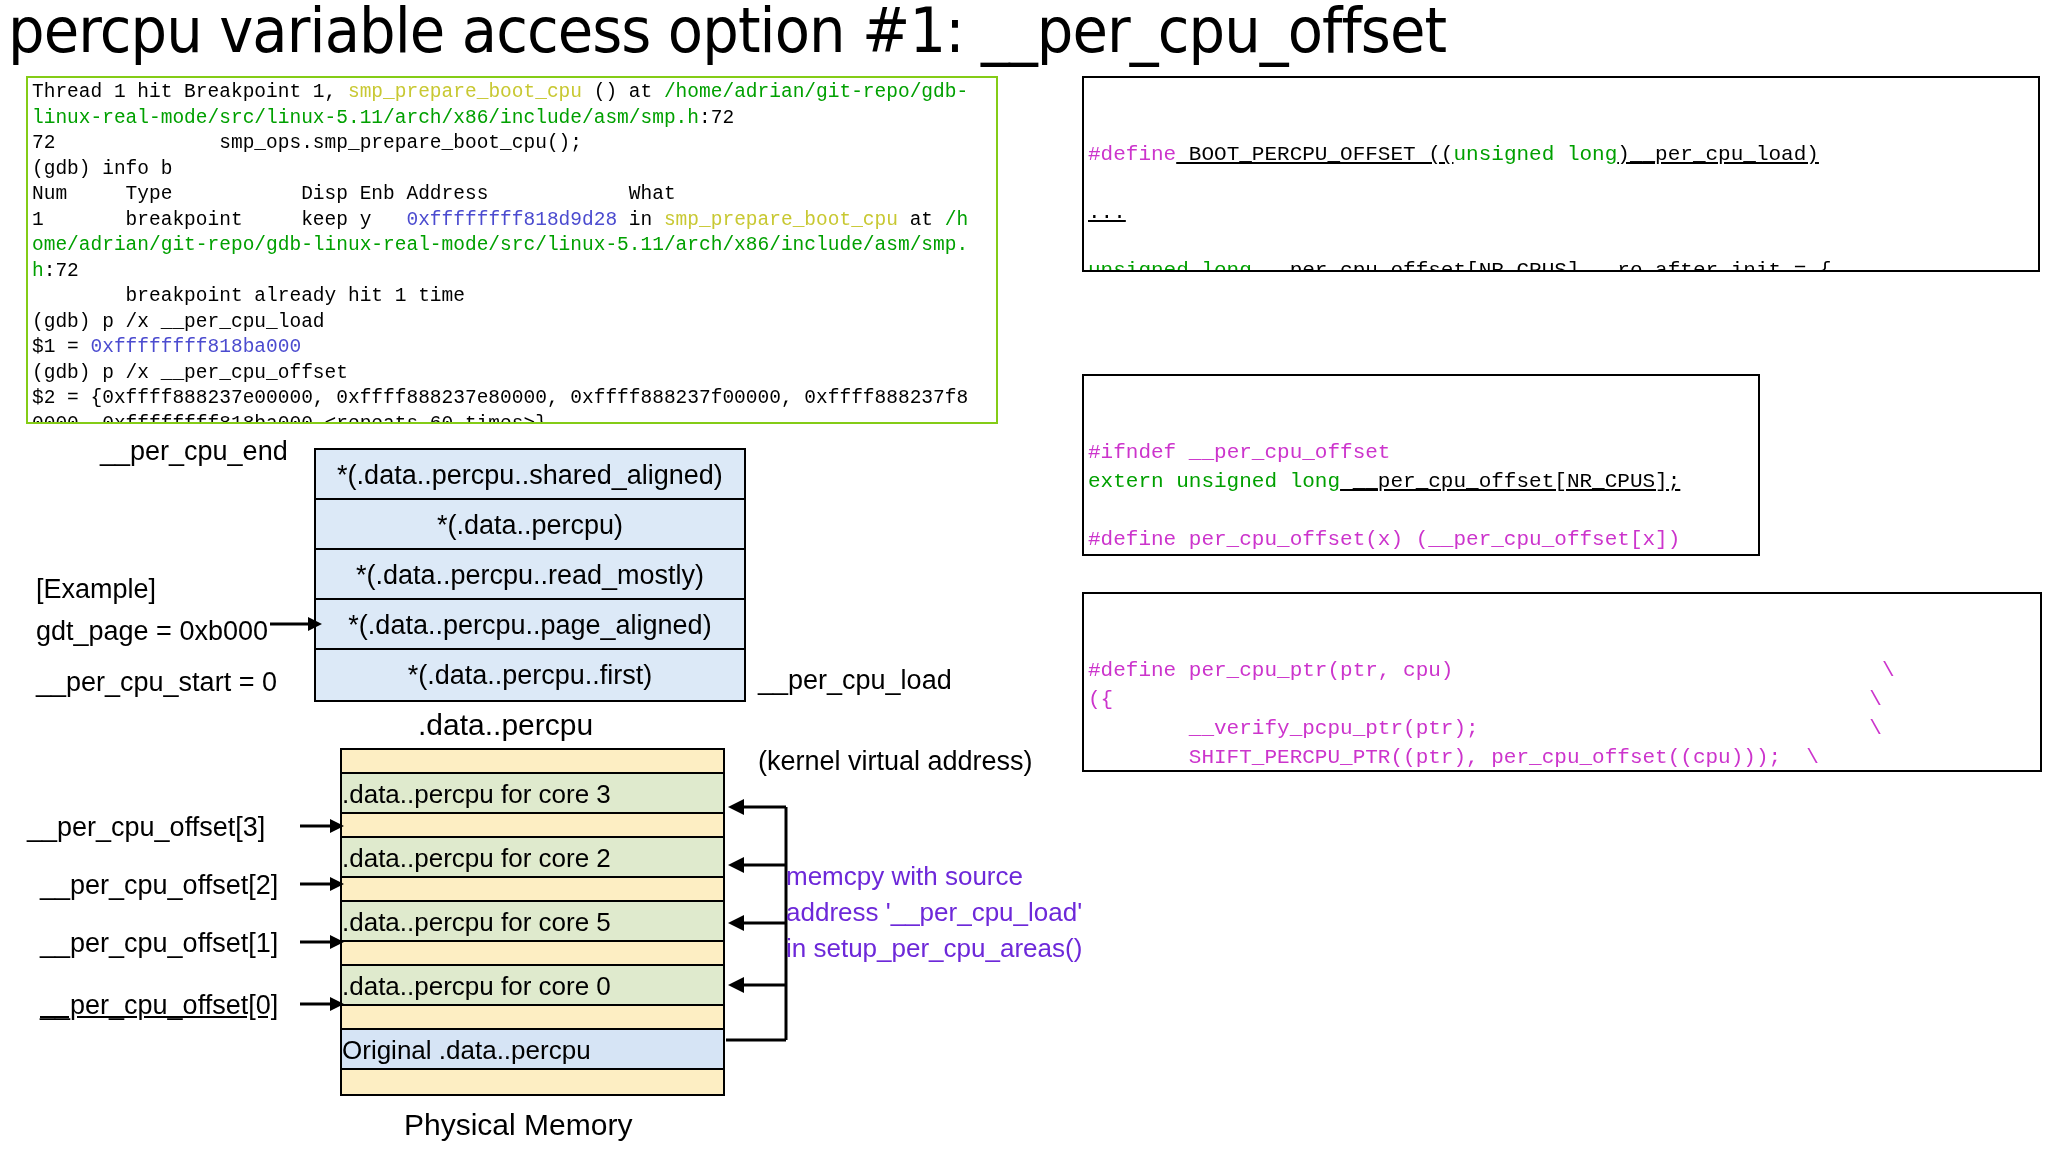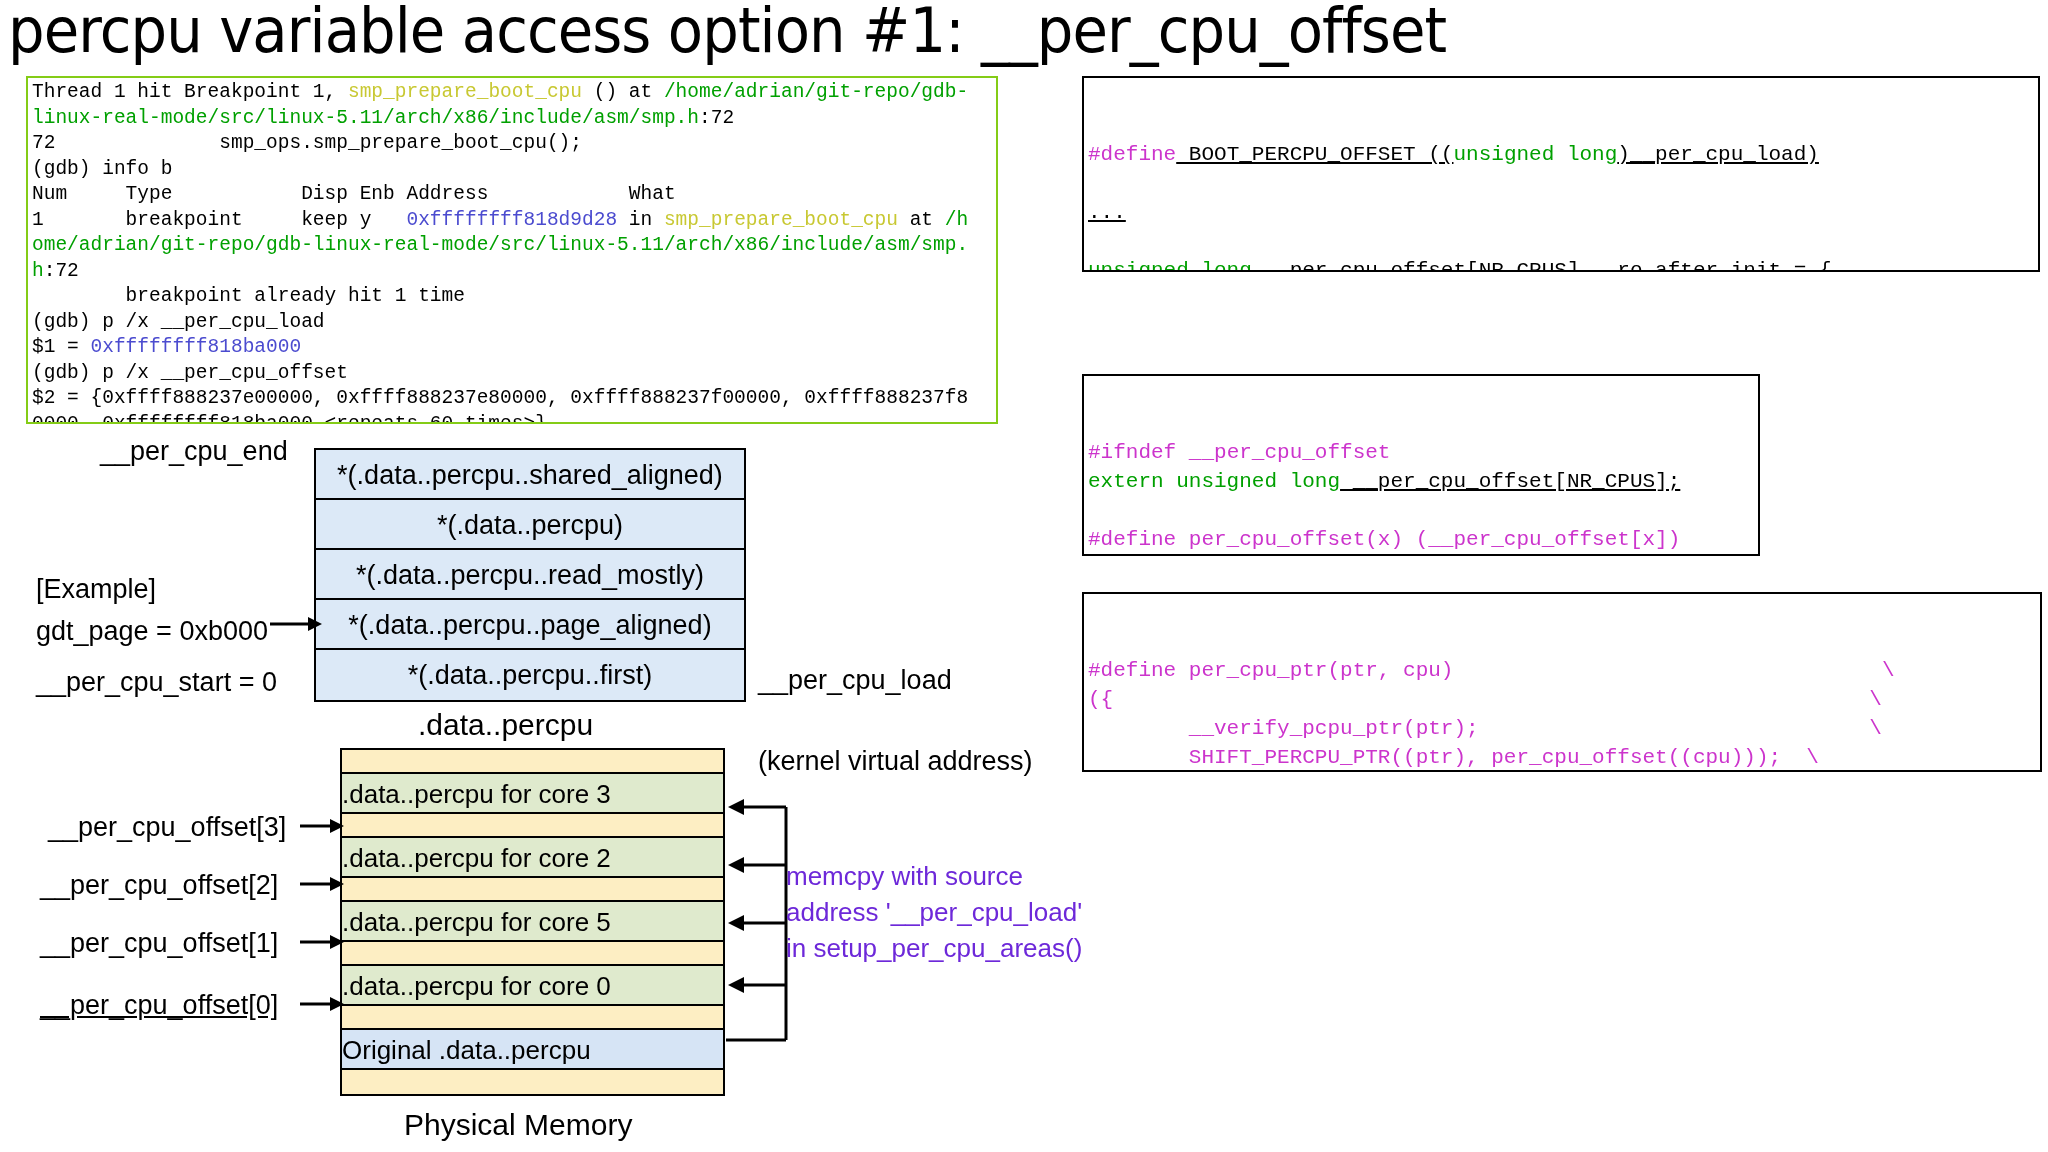--- a/index.html
+++ b/index.html
@@ -200,21 +200,21 @@
       <div class="mrow core">.data..percpu for core 5</div>
       <div class="mrow gap"></div>
       <div class="mrow core">.data..percpu for core 0</div>
       <div class="mrow gap"></div>
       <div class="mrow orig">Original .data..percpu</div>
       <div class="mrow gap"></div>
     </div>
 
   <div class="lbl" style="left:404px; top:1108px; font-size:30px;">Physical Memory</div>
 
-  <div class="lbl" style="left:48px; top:812px;">__per_cpu_offset[3]</div>
+  <div class="lbl" style="left:27px; top:812px;">__per_cpu_offset[3]</div>
   <svg class="arrow-svg" style="left:300px; top:815px; width:44px; height:22px;" viewBox="0 0 44 22">
     <line x1="0" y1="11" x2="30" y2="11" stroke="#000" stroke-width="3"></line>
     <polygon points="30,4 44,11 30,18" fill="#000"></polygon>
   </svg>
 
   <div class="lbl" style="left:40px; top:870px;">__per_cpu_offset[2]</div>
   <svg class="arrow-svg" style="left:300px; top:873px; width:44px; height:22px;" viewBox="0 0 44 22">
     <line x1="0" y1="11" x2="30" y2="11" stroke="#000" stroke-width="3"></line>
     <polygon points="30,4 44,11 30,18" fill="#000"></polygon>
   </svg>

